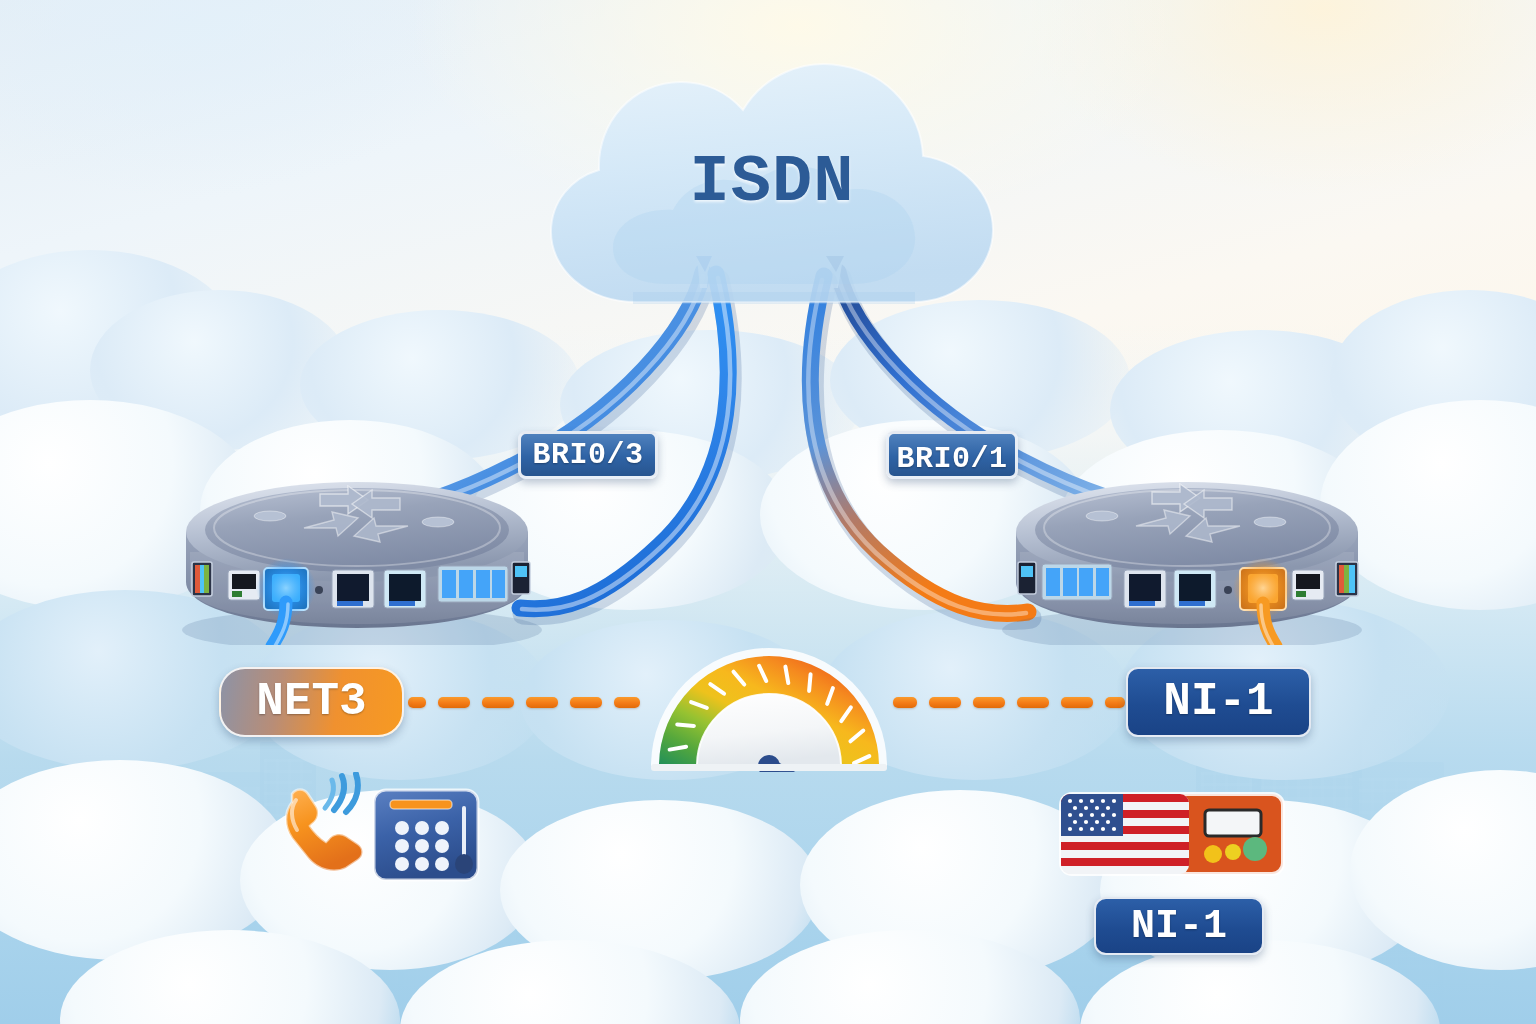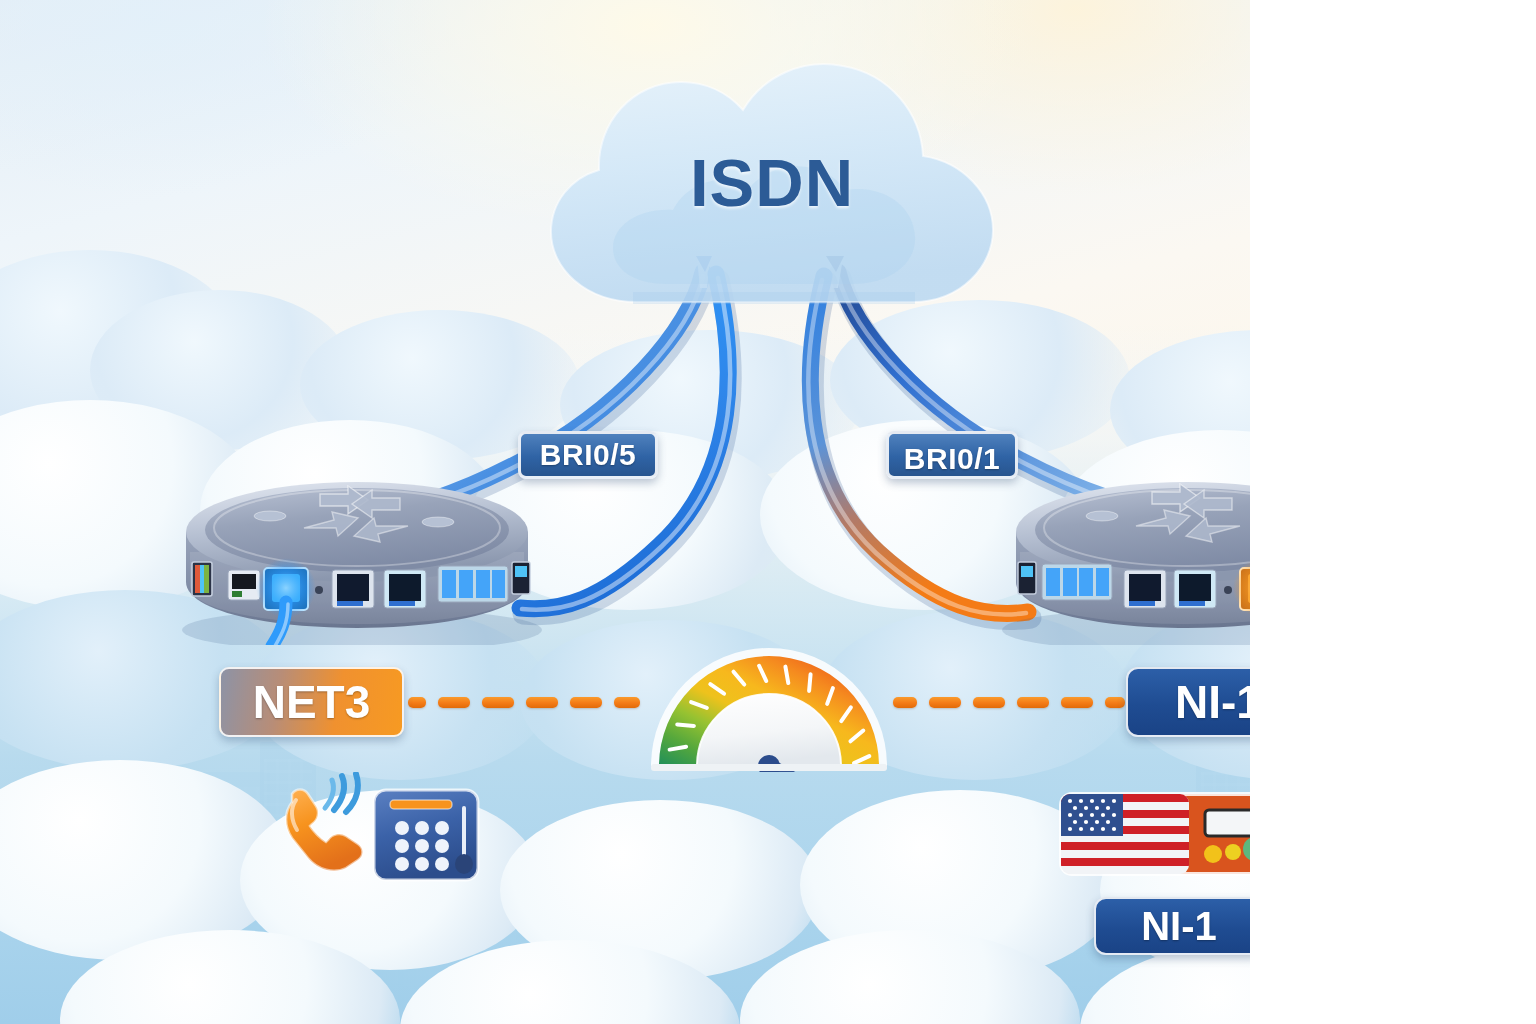--- a/index.html
+++ b/index.html
@@ -3,24 +3,24 @@
 <meta charset="utf-8">
 <title>ISDN Switch Type Diagram</title>
 <style>
   html, body {
     margin: 0;
     padding: 0;
     background: #ffffff;
   }
   #stage {
     position: relative;
-    width: 1250px;
+    width: 1536px;
     height: 1024px;
     overflow: hidden;
-    font-family: Liberation Sans, sans-serif;
+    font-family: Liberation Mono, monospace;
     background: linear-gradient(165deg, #e4eef6 0%, #eef5fa 18%, #fbf8f2 42%, #fdf6ea 58%, #f3f6f6 78%, #e9f2f8 100%);
   }
 
   
   .sky-warm {
     position: absolute;
     left: 0; top: 0; right: 0; height: 420px;
     background:
       radial-gradient(ellipse 560px 300px at 52% 6%, rgba(255,250,232,0.95) 0%, rgba(255,250,232,0.0) 70%),
       radial-gradient(ellipse 420px 260px at 86% 2%, rgba(255,243,215,0.85) 0%, rgba(255,243,215,0) 72%),
@@ -139,21 +139,21 @@
     border-radius: 8px;
     font-size: 30px;
     letter-spacing: 0.5px;
     background: linear-gradient(to bottom, #4f81bd 0%, #2f63a5 55%, #28558f 100%);
     border-width: 3px;
   }
   #badge-bri00 { left: 518px; top: 431px; width: 140px; }
   #badge-bri01 { left: 886px; top: 431px; width: 132px; align-items: flex-end; }
 
   .badge.switch-orange {
-    border-radius: 10px;
+    border-radius: 26px;
     background: linear-gradient(100deg, #8d93a6 0%, #b88d77 32%, #f0912f 64%, #f79a22 100%);
   }
   .badge.switch-blue {
     border-radius: 12px;
     background: linear-gradient(to bottom, #2c5fa8 0%, #1f4c92 55%, #1a4386 100%);
     text-align: center;
   }
   #badge-net3 { left: 219px; top: 667px; width: 185px; height: 70px; font-size: 46px; }
   #badge-ni1-top { left: 1126px; top: 667px; width: 185px; height: 70px; font-size: 46px; }
   #badge-net1 { left: 258px; top: 897px; width: 188px; height: 58px; font-size: 40px; border-radius: 14px;
@@ -504,21 +504,21 @@
         <rect x="342" y="95" width="5" height="28" fill="#7cb342"></rect>
         <rect x="347" y="95" width="6" height="28" fill="#4fc3f7"></rect>
       </g>
 
       <path d="M261,133 C261,152 266,164 274,176" fill="none" stroke="#f79a22" stroke-width="13" stroke-linecap="round"></path>
       <path d="M259,135 C259,153 264,164 271,176" fill="none" stroke="rgba(255,255,255,0.45)" stroke-width="3.5" stroke-linecap="round"></path>
     </svg>
   </div>
 
   <div class="badge iface" id="badge-bri00">
-    <span>BRI0/5</span>
+    <span>BRI0/3</span>
   </div>
   <div class="badge iface" id="badge-bri01">
     <span>BRI0/1</span>
   </div>
 
   <div class="dash-line" id="dash-left">
     <div class="seg" style="left:0px;   width:18px;"></div>
     <div class="seg" style="left:30px;  width:32px;"></div>
     <div class="seg" style="left:74px;  width:32px;"></div>
     <div class="seg" style="left:118px; width:32px;"></div>

